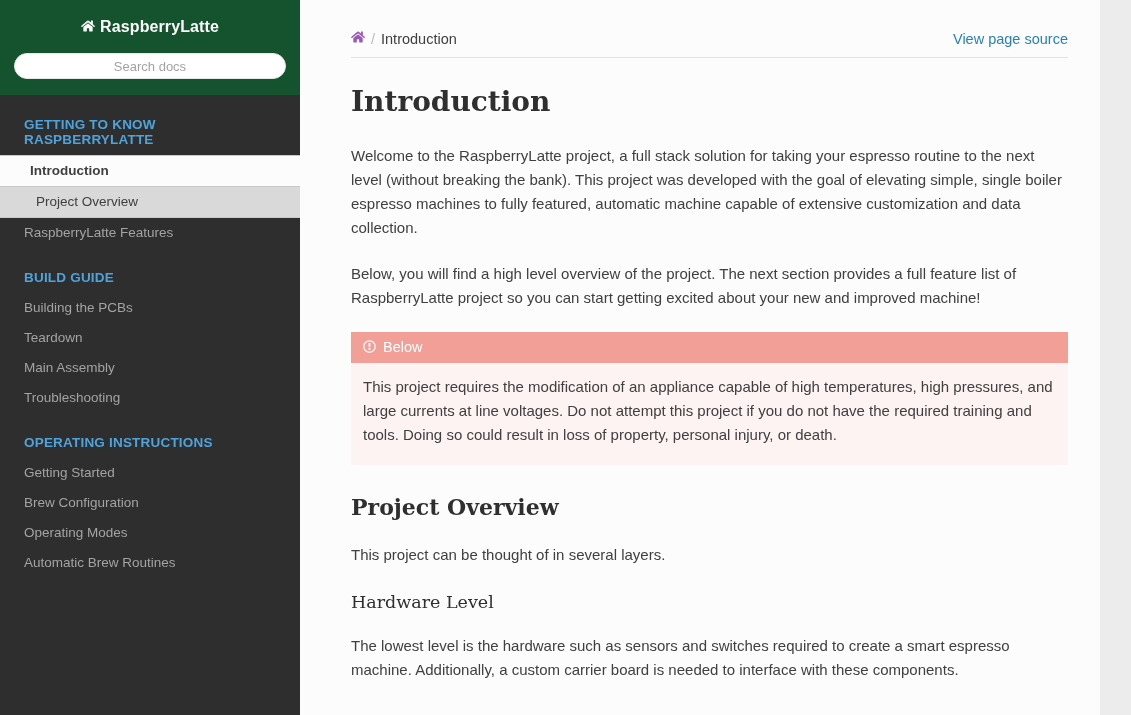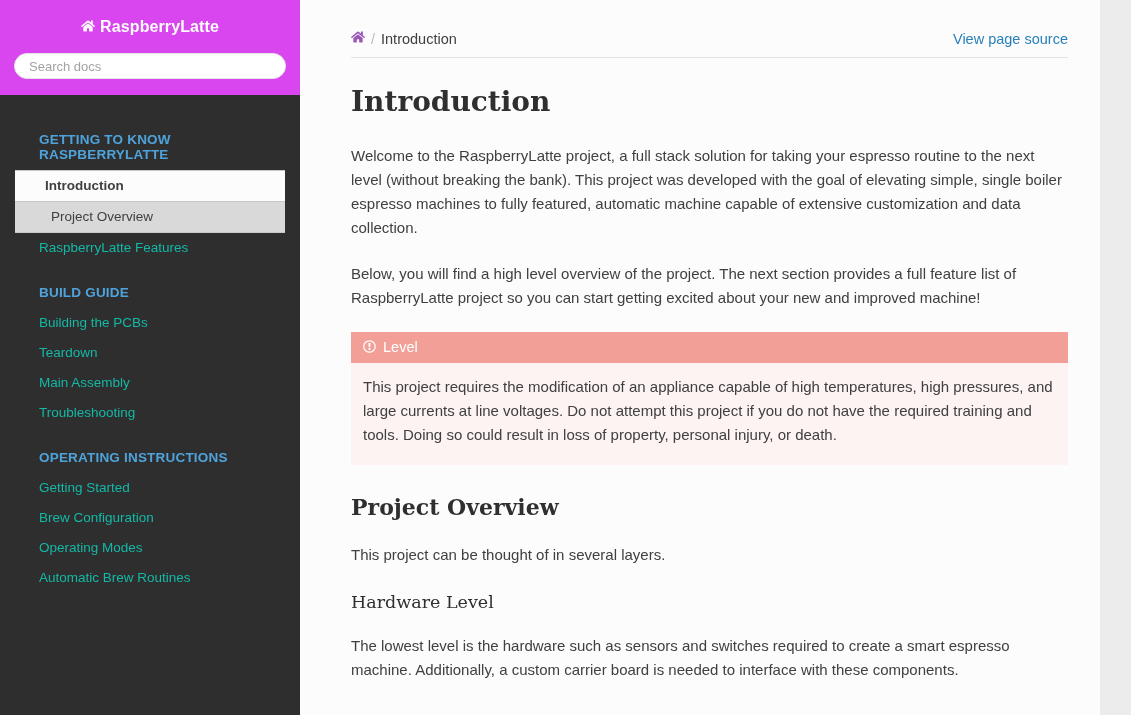--- a/index.html
+++ b/index.html
@@ -24,21 +24,21 @@
   .sidebar {
     width: 300px;
     flex: 0 0 300px;
     height: 715px;
     background: #2e2e2e;
     overflow: hidden;
     position: relative;
   }
 
   .sidebar-header {
-    background: #d946ef;
+    background: #14532d;
     padding: 14px 14px 16px 14px;
   }
 
   .brand {
     display: block;
     text-align: center;
     color: #fcfcfc;
     font-size: 16px;
     font-weight: bold;
     line-height: 22px;
@@ -57,38 +57,39 @@
     width: 100%;
     height: 26px;
     border: 1px solid #e6e6e6;
     border-radius: 50px;
     padding: 4px 14px;
     font-size: 13px;
     color: #333;
     background: #ffffff;
     outline: none;
     font-family: "Liberation Sans", sans-serif;
+    text-align: center;
   }
   .search-input::placeholder { color: #a3a3a3; }
 
-  .nav { padding: 15px; margin: 0; list-style: none; }
+  .nav { padding: 0; margin: 0; list-style: none; }
 
   .caption {
     color: #4fa3db;
     font-weight: bold;
     font-size: 13.5px;
     letter-spacing: 0.2px;
     padding: 22px 24px 8px 24px;
     text-transform: uppercase;
     margin: 0;
   }
 
   .nav-item {
     display: block;
-    color: #14b8a6;
+    color: #a3a3a3;
     font-size: 13.5px;
     line-height: 18px;
     padding: 6px 24px 6px 24px;
     text-decoration: none;
     border: none;
     position: relative;
   }
 
   .nav-item.current {
     background: #fcfcfc;
@@ -293,21 +294,21 @@
       <p class="doc-p">Welcome to the RaspberryLatte project, a full stack solution for taking your espresso routine to the next level (without breaking the bank). This project was developed with the goal of elevating simple, single boiler espresso machines to fully featured, automatic machine capable of extensive customization and data collection.</p>
       <p class="doc-p">Below, you will find a high level overview of the project. The next section provides a full feature list of RaspberryLatte project so you can start getting excited about your new and improved machine!</p>
 
       <div class="admonition">
         <p class="admonition-title">
           <span class="warn-icon">
             <svg width="13" height="13" viewBox="0 0 512 512" fill="#ffffff" aria-hidden="true">
               <path d="M256 8C119 8 8 119 8 256s111 248 248 248 248-111 248-248S393 8 256 8zm0 448c-110.5 0-200-89.5-200-200S145.5 56 256 56s200 89.5 200 200-89.5 200-200 200zm42-104c0 23.2-18.8 42-42 42s-42-18.8-42-42 18.8-42 42-42 42 18.8 42 42zm-81.4-219.5l6.8 136c.3 6.4 5.6 11.5 12 11.5h41.2c6.4 0 11.7-5.1 12-11.5l6.8-136c.4-6.9-5.1-12.5-12-12.5h-54.8c-6.9 0-12.4 5.6-12 12.5z"></path>
             </svg>
           </span>
-          <span>Level</span>
+          <span>Below</span>
         </p>
         <div class="admonition-body">
           <p>This project requires the modification of an appliance capable of high temperatures, high pressures, and large currents at line voltages. Do not attempt this project if you do not have the required training and tools. Doing so could result in loss of property, personal injury, or death.</p>
         </div>
       </div>
 
       <h2 class="doc-h2">Project Overview</h2>
       <p class="doc-p">This project can be thought of in several layers.</p>
 
       <h3 class="doc-h3">Hardware Level</h3>

